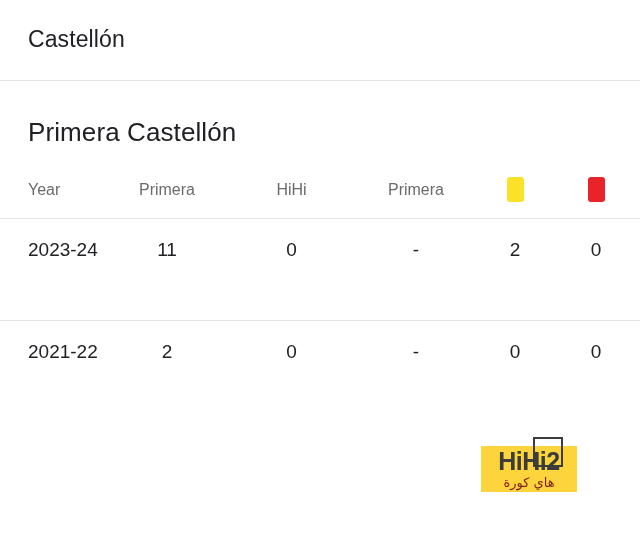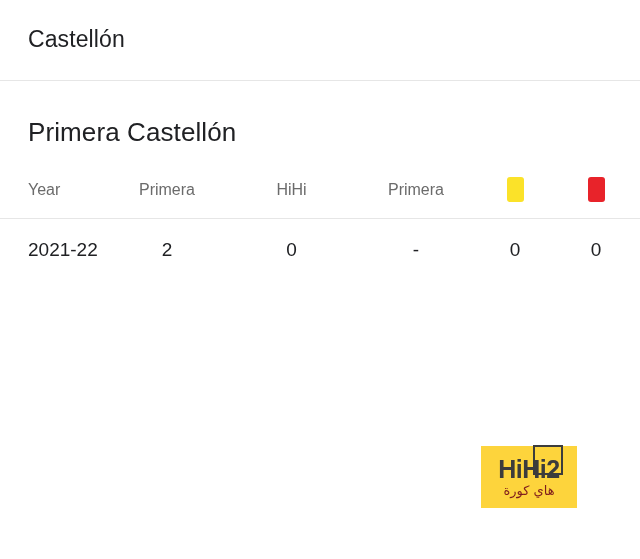--- a/index.html
+++ b/index.html
@@ -108,21 +108,21 @@
   .stats-table tbody tr td.col-year {
     background-image: none;
   }
 
   
   .watermark {
     position: absolute;
     left: 481px;
     top: 446px;
     width: 96px;
-    height: 62px;
+    height: 46px;
     background: #fdd43c;
     display: flex;
     flex-direction: column;
     align-items: center;
     justify-content: center;
     z-index: 50;
     overflow: visible;
   }
   .wm-main {
     position: relative;
@@ -179,20 +179,28 @@
         <th>
           <span class="card-icon yellow" style="background: rgb(251, 226, 41);"></span>
         </th>
         <th>
           <span class="card-icon red" style="background: rgb(232, 35, 42);"></span>
         </th>
       </tr>
     </thead>
     <tbody id="stats-body">
 
+    <tr>
+          <td class="col-year">2023-24</td>
+          <td>11</td>
+          <td>0</td>
+          <td>-</td>
+          <td>2</td>
+          <td>0</td>
+        </tr>
         <tr>
           <td class="col-year">2021-22</td>
           <td>2</td>
           <td>0</td>
           <td>-</td>
           <td>0</td>
           <td>0</td>
         </tr>
       </tbody>
   </table>

